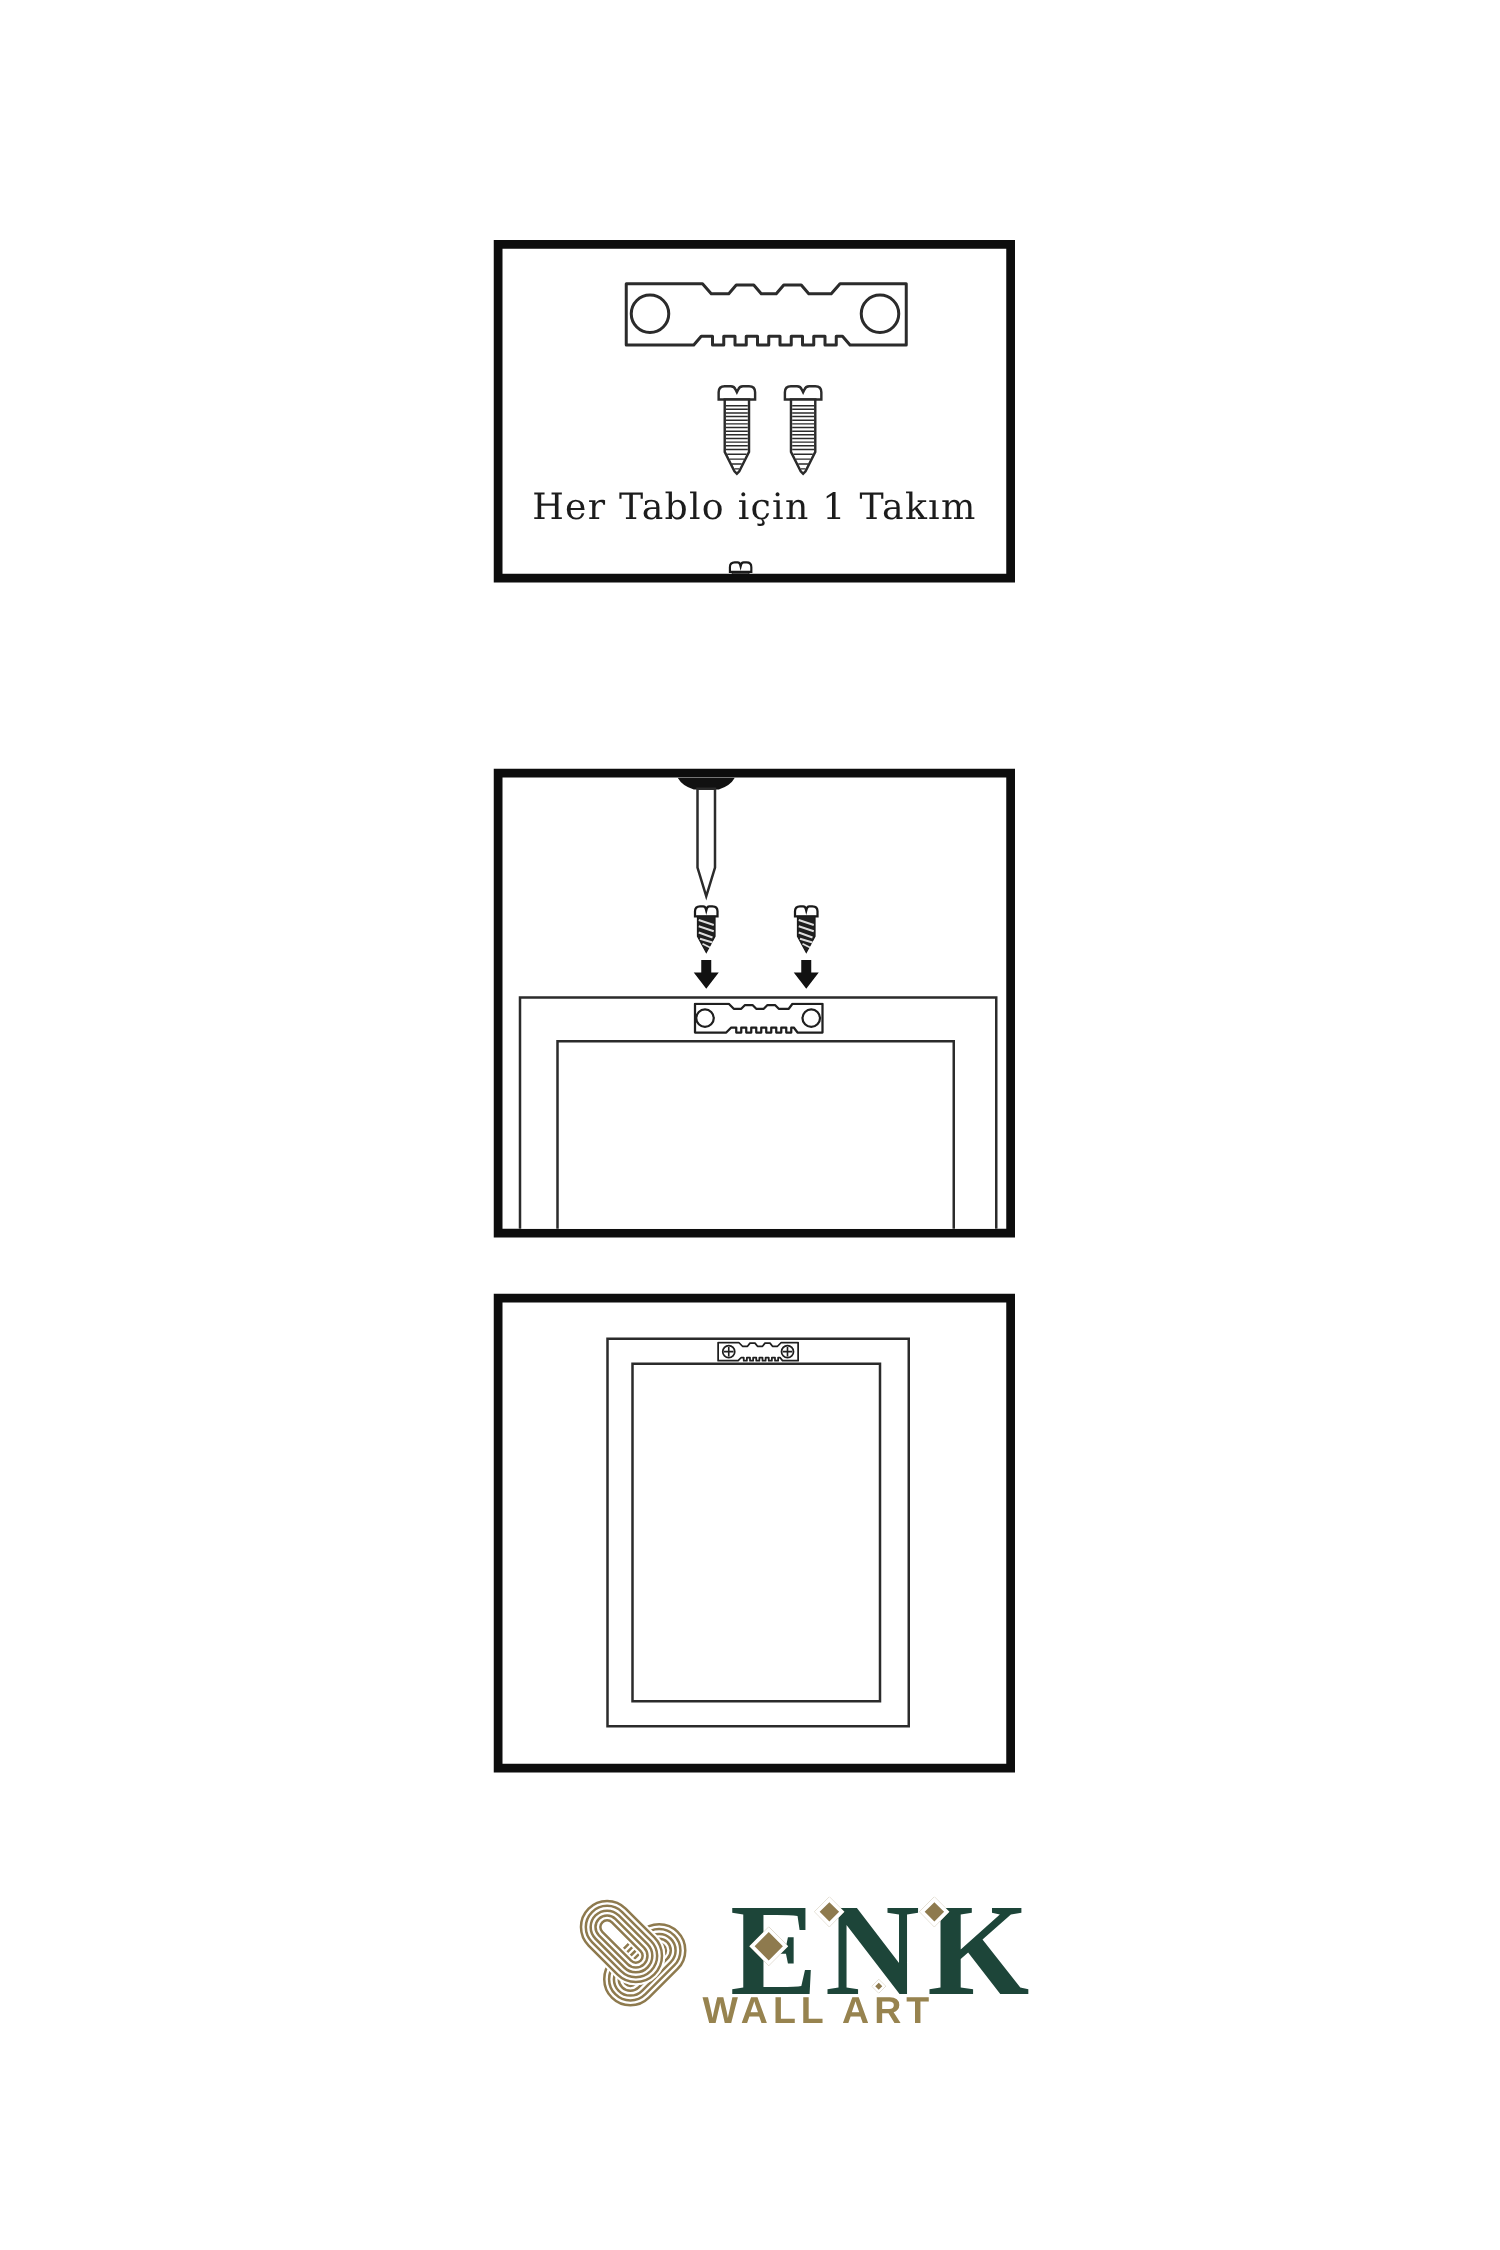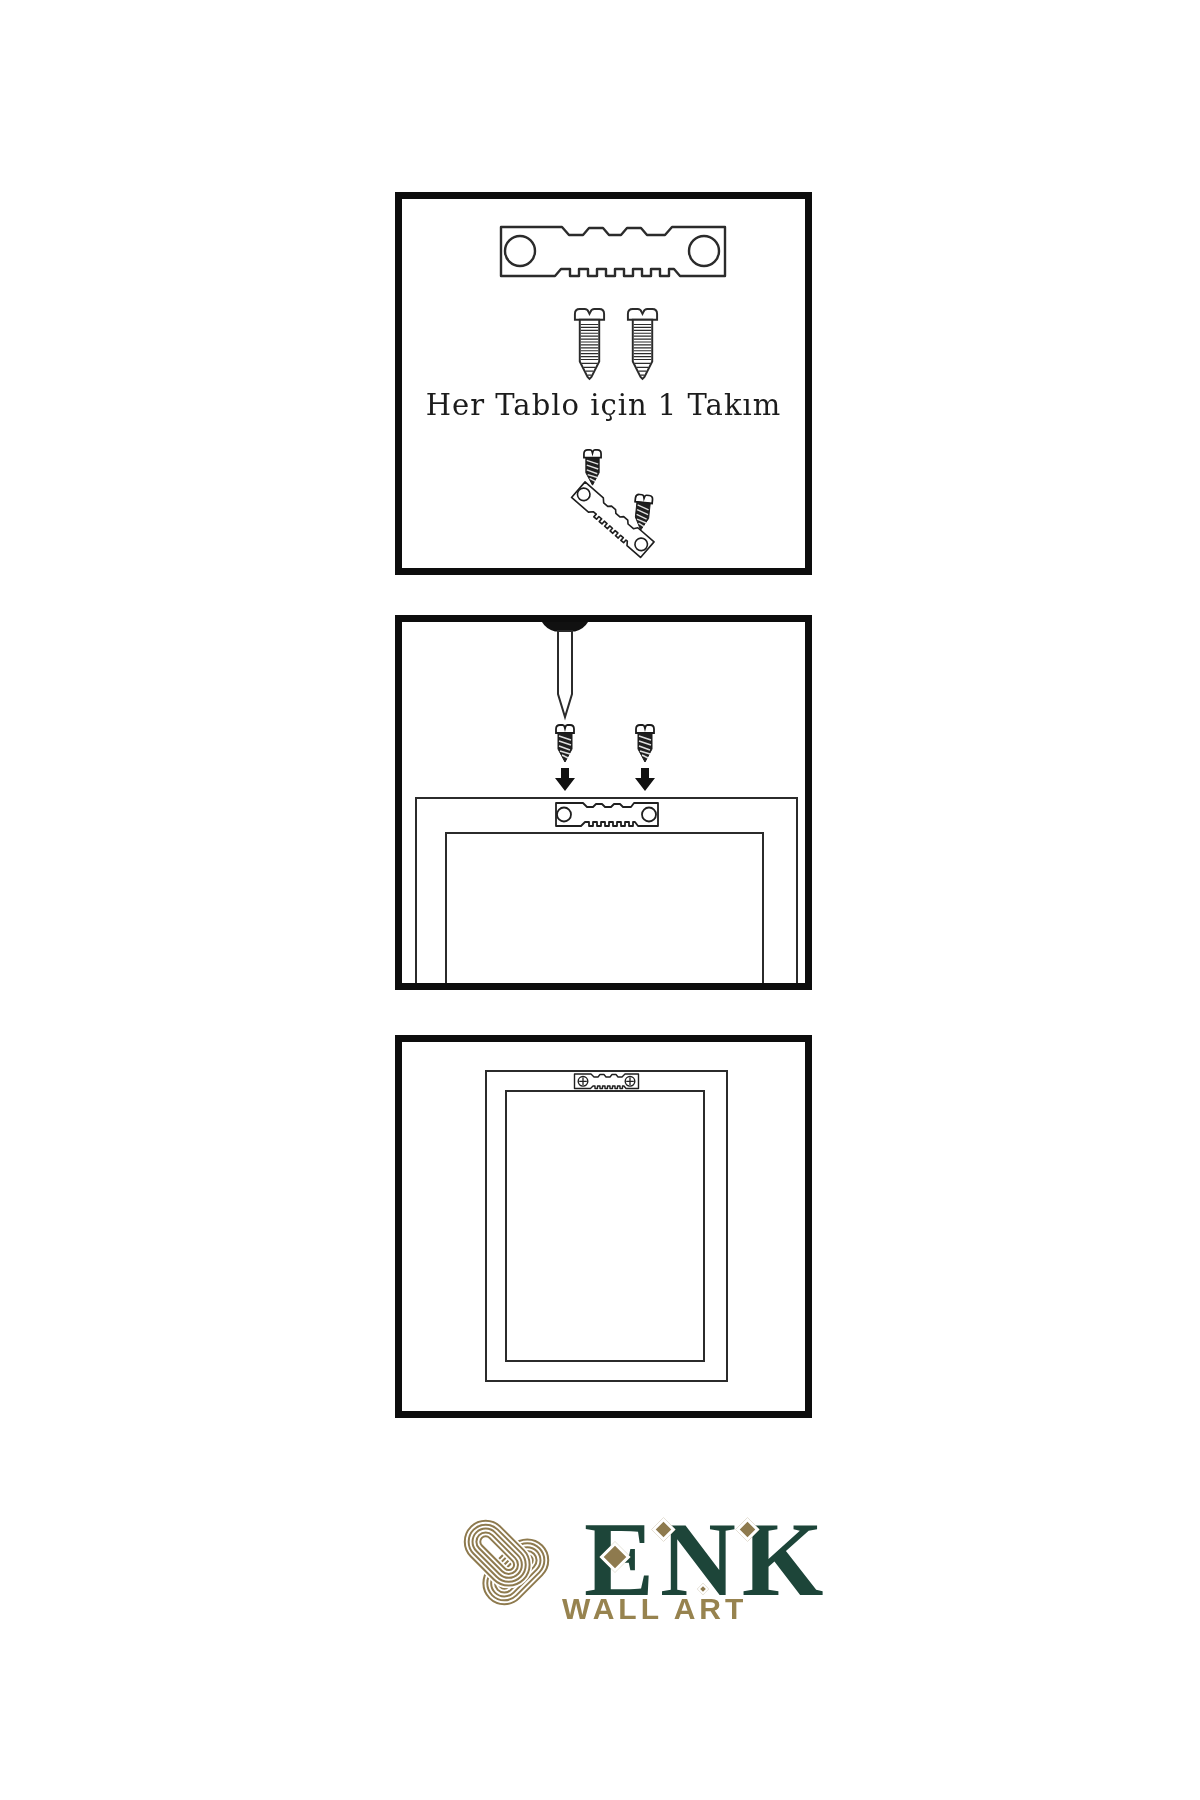--- a/index.html
+++ b/index.html
@@ -9,21 +9,21 @@
   *{margin:0;padding:0;box-sizing:border-box;}
   body{background:#e8e8e8;font-family:"Liberation Sans",sans-serif;}
   .page{
     position:relative;width:1200px;height:1800px;margin:0 auto;
     background:var(--background);overflow:hidden;
   }
   .panel{
     position:absolute;left:395px;width:417px;background:var(--background);
     border:7px solid var(--ink);overflow:hidden;
   }
-  #panel1{top:192px;height:383px;}
+  #panel1{top:192px;height:274px;}
   #panel2{top:615px;height:375px;}
   #panel3{top:1035px;height:383px;}
   .abs{position:absolute;}
   .caption{
     position:absolute;left:0;right:0;top:189px;text-align:center;
     font-family:"DejaVu Serif","Liberation Serif",serif;
     font-size:29px;font-weight:400;color:#1c1c1c;letter-spacing:1px;
   }
   .frame-line{position:absolute;background:var(--background);}
   .fb-outer{left:13px;top:175px;width:383px;height:220px;border:2px solid var(--line);}

